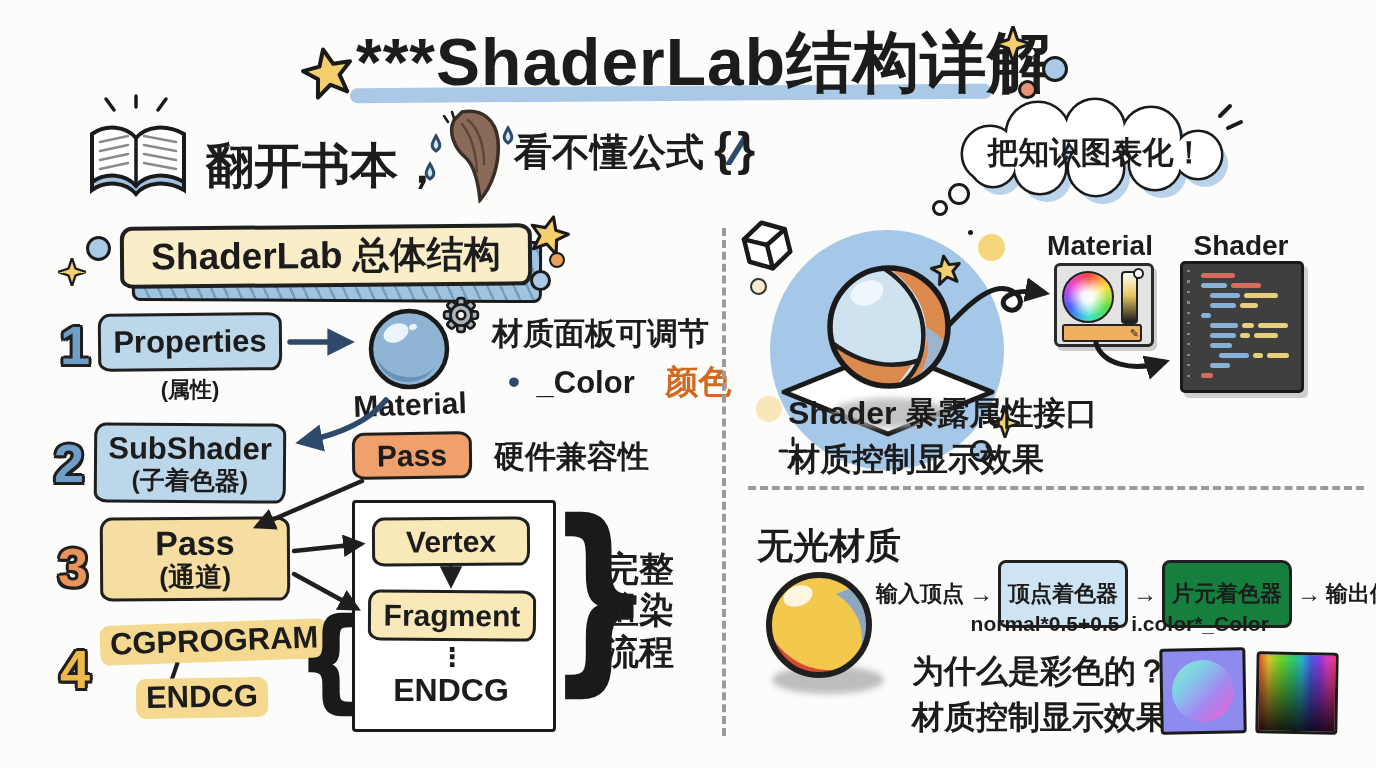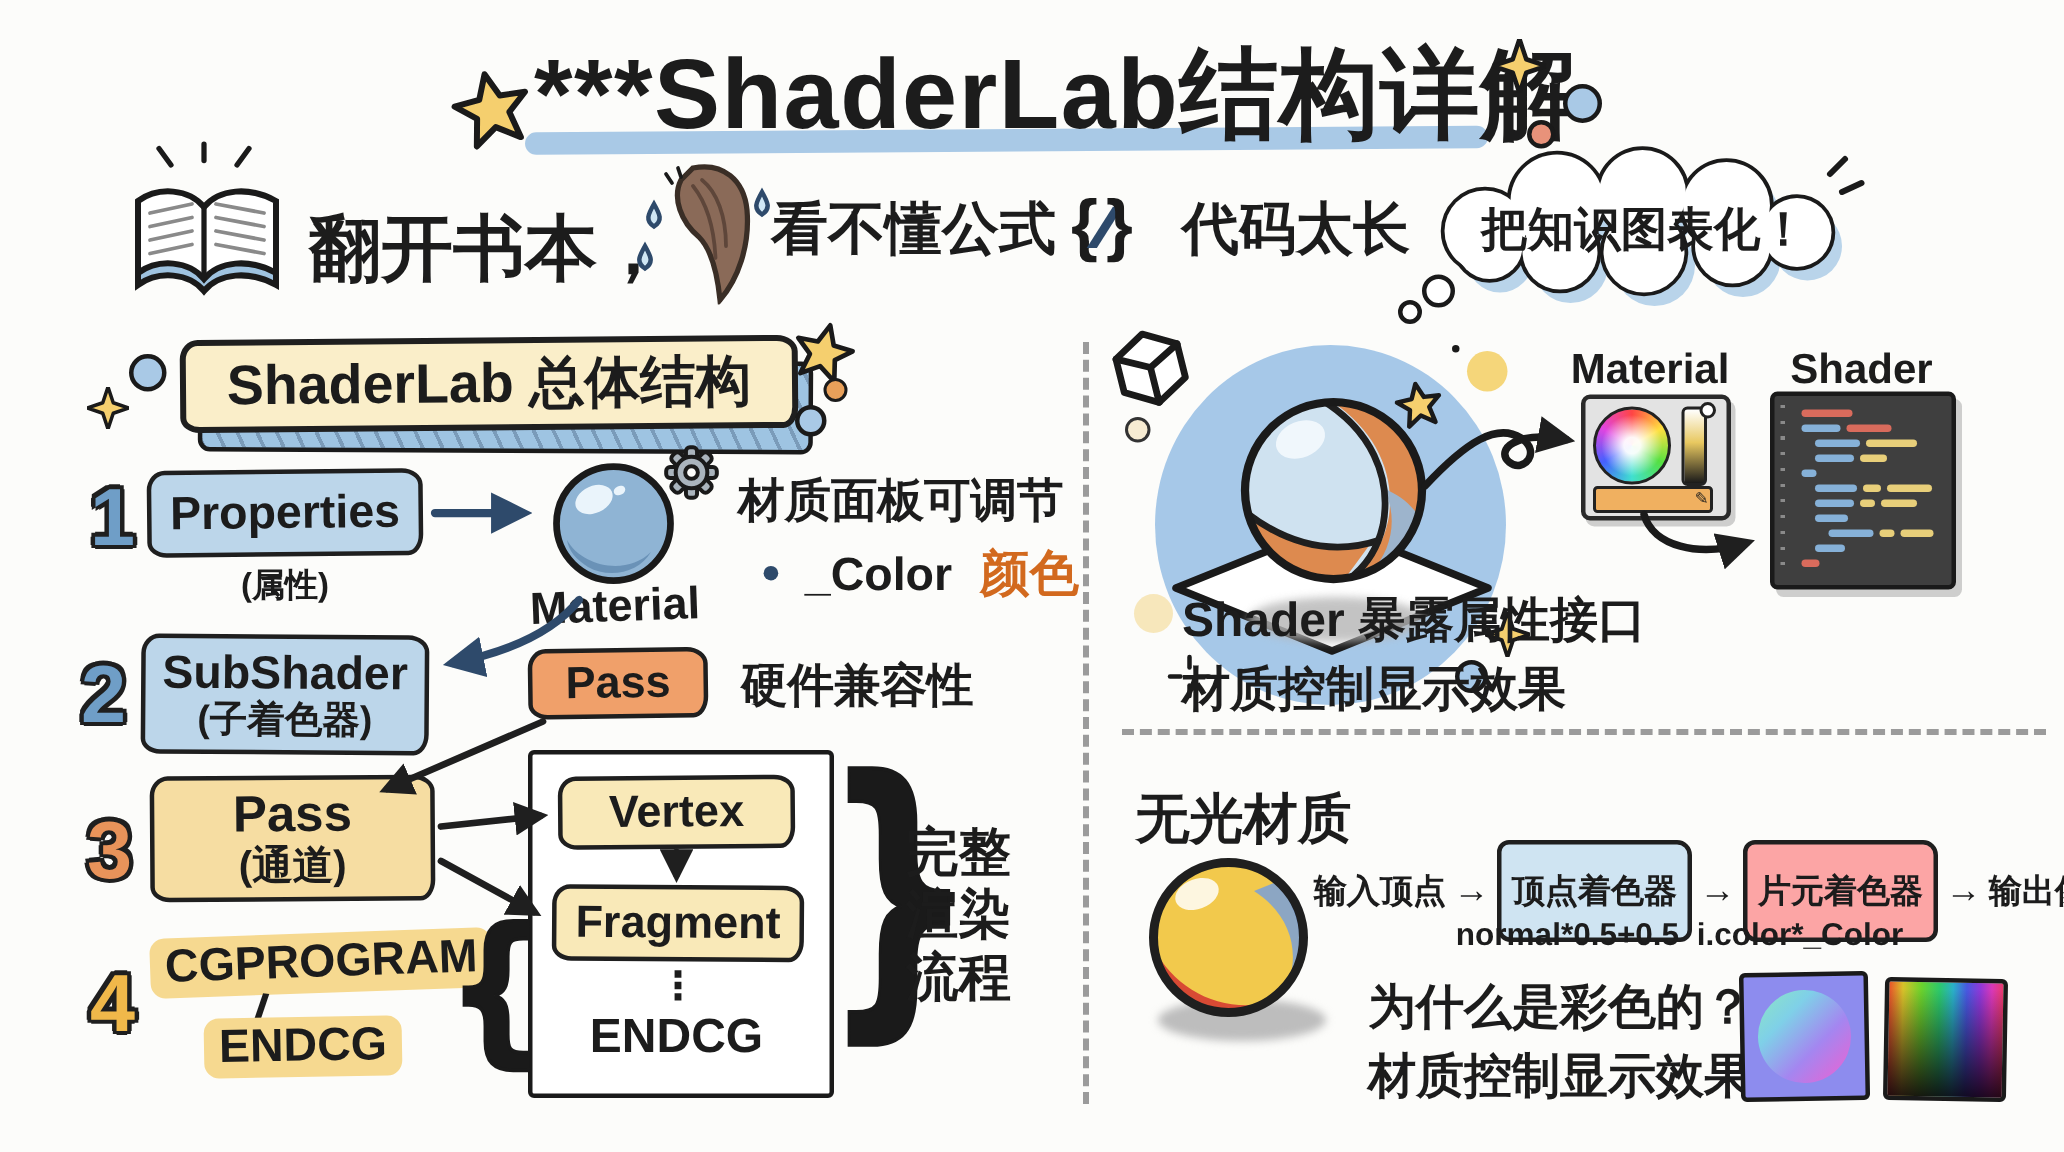--- a/index.html
+++ b/index.html
@@ -79,21 +79,20 @@
     <g stroke="#1a1a1a" stroke-width="2.5" stroke-linecap="round">
       <line x1="28" y1="14" x2="24" y2="8"></line>
         <line x1="34" y1="10" x2="32" y2="4"></line>
     </g>
   </svg>
   <div class="abs t" style="left:514px;top:127px;font-size:38px;">看不懂公式，</div>
 
   <div class="abs t" style="left:714px;top:122px;font-size:46px;">
     <span>{</span><span style="color:#2e4a6b;font-size:40px;letter-spacing:-4px;">⁄⁄</span><span>}</span>
   </div>
-  <div class="abs t" style="left:788px;top:127px;font-size:38px;">代码太长</div>
 
   <svg class="abs" style="left:948px;top:94px;" width="300" height="120" viewBox="0 0 300 120">
     <g fill="#b9d4ea" transform="translate(7,9)">
       <circle cx="42" cy="60" r="27"></circle>
         <circle cx="90" cy="40" r="31"></circle>
         <circle cx="147" cy="35" r="29"></circle>
       <circle cx="203" cy="43" r="29"></circle>
         <circle cx="250" cy="61" r="23"></circle>
         <circle cx="207" cy="70" r="25"></circle>
       <circle cx="148" cy="74" r="27"></circle>
@@ -163,21 +162,21 @@
       <circle cx="18" cy="18" r="10"></circle>
     </g>
     <circle cx="18" cy="18" r="4" fill="#fcfcfa" stroke="#1a1a1a" stroke-width="2.5"></circle>
   </svg>
   <div class="abs t ctr" style="left:348px;top:388px;width:124px;font-size:30px;transform:rotate(-2deg);">Material</div>
 
   <div class="abs t" style="left:492px;top:313px;font-size:31px;">材质面板可调节</div>
   <div class="abs t" style="left:508px;top:360px;font-size:31px;">
     <span style="color:#2e4a6b;font-size:34px;">•</span>
     <span style="margin-left:8px;">_Color</span>
-    <span style="color:#d2691e;margin-left:10px;font-size:33px;">颜色</span>
+    <span style="color:#d2691e;margin-left:22px;font-size:33px;">颜色</span>
   </div>
 
   <div class="abs num" style="left:54px;top:436px;color:#6f9ec7;">2</div>
   <div class="abs sbox hatch col t" style="left:94px;top:423px;width:192px;height:80px;background:#bcd6ea;transform:rotate(0.4deg);">
     <div style="font-size:31px;line-height:1.1;">SubShader</div>
     <div style="font-size:25px;line-height:1.15;">(子着色器)</div>
   </div>
   <div class="abs sbox hatch ctr t" style="left:352px;top:432px;width:120px;height:47px;background:#f0a06a;font-size:30px;transform:rotate(-0.8deg);">Pass</div>
   <div class="abs t" style="left:494px;top:436px;font-size:31px;">硬件兼容性</div>
 
@@ -351,21 +350,21 @@
       <ellipse cx="36" cy="28" rx="15" ry="10" fill="#fdf6e0" transform="rotate(-20 36 28)"></ellipse>
     </g>
     <circle cx="57" cy="57" r="50" fill="none" stroke="#1f1f1f" stroke-width="6"></circle>
   </svg>
 
   <div class="abs" style="left:876px;top:560px;width:492px;display:flex;align-items:center;gap:5px;">
     <span class="t" style="font-size:22px;">输入顶点</span>
     <span class="t" style="font-size:24px;">→</span>
     <span class="t flow-box" style="font-size:22px;background:#cfe4f2;">顶点着色器</span>
     <span class="t" style="font-size:24px;">→</span>
-    <span class="t flow-box" style="font-size:22px;background:#fca5a5;">片元着色器</span>
+    <span class="t flow-box" style="font-size:22px;background:#15803d;">片元着色器</span>
     <span class="t" style="font-size:24px;">→</span>
     <span class="t" style="font-size:22px;">输出像素</span>
   </div>
   <div class="abs t ctr" style="left:955px;top:612px;width:180px;font-size:21px;">normal*0.5+0.5</div>
   <div class="abs t ctr" style="left:1115px;top:612px;width:170px;font-size:21px;">i.color*_Color</div>
 
   <div class="abs t" style="left:912px;top:650px;font-size:32px;">为什么是彩色的？</div>
   <div class="abs t" style="left:912px;top:696px;font-size:32px;">材质控制显示效果</div>
 
   <div class="abs ctr" style="left:1160px;top:648px;width:80px;height:80px;background:#8d8cee;border:3.5px solid #1a1a1a;border-radius:4px;transform:rotate(-1deg);">

